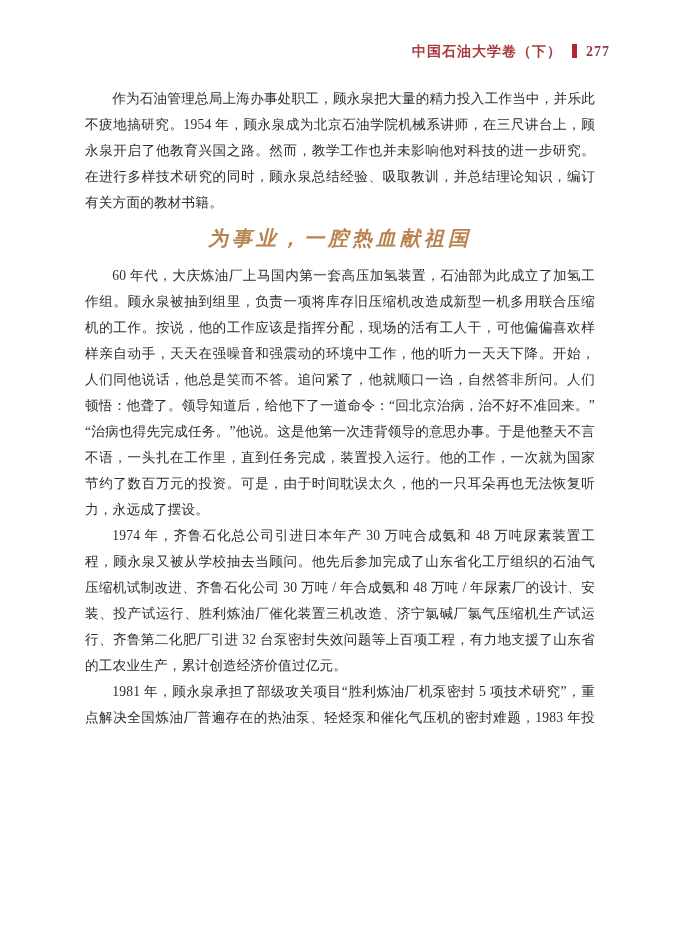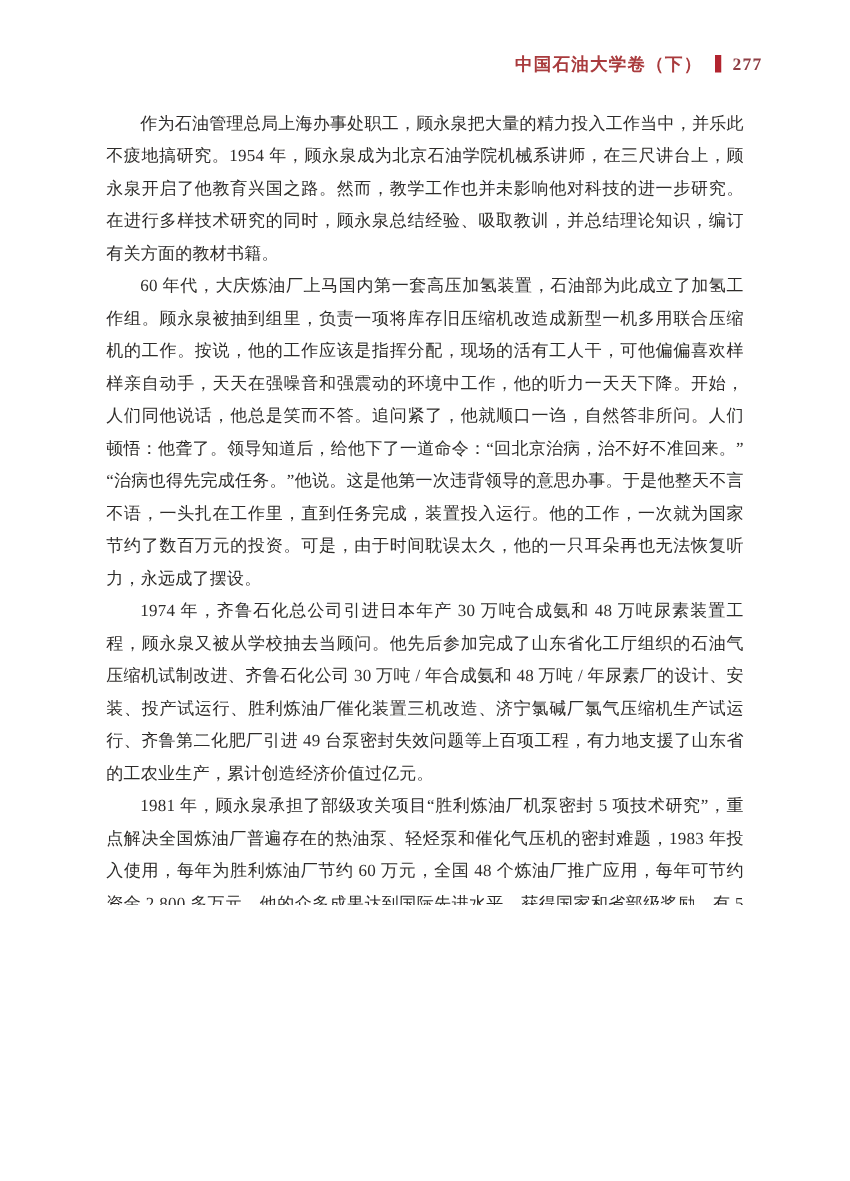--- a/index.html
+++ b/index.html
@@ -87,21 +87,22 @@
 
   <div class="running-header">
     <span class="rh-title">中国石油大学卷（下）</span><span class="rh-bar"></span><span class="rh-num">277</span>
   </div>
 
   <div class="content">
     <div>
         <p class="para indent">作为石油管理总局上海办事处职工，顾永泉把大量的精力投入工作当中，并乐此不疲地搞研究。1954 年，顾永泉成为北京石油学院机械系讲师，在三尺讲台上，顾永泉开启了他教育兴国之路。然而，教学工作也并未影响他对科技的进一步研究。在进行多样技术研究的同时，顾永泉总结经验、吸取教训，并总结理论知识，编订有关方面的教材书籍。</p>
       </div>
 
+    <h2 class="section-heading">为事业，一腔热血献祖国</h2>
 
     <div>
         <p class="para indent">60 年代，大庆炼油厂上马国内第一套高压加氢装置，石油部为此成立了加氢工作组。顾永泉被抽到组里，负责一项将库存旧压缩机改造成新型一机多用联合压缩机的工作。按说，他的工作应该是指挥分配，现场的活有工人干，可他偏偏喜欢样样亲自动手，天天在强噪音和强震动的环境中工作，他的听力一天天下降。开始，人们同他说话，他总是笑而不答。追问紧了，他就顺口一诌，自然答非所问。人们顿悟：他聋了。领导知道后，给他下了一道命令：“回北京治病，治不好不准回来。”“治病也得先完成任务。”他说。这是他第一次违背领导的意思办事。于是他整天不言不语，一头扎在工作里，直到任务完成，装置投入运行。他的工作，一次就为国家节约了数百万元的投资。可是，由于时间耽误太久，他的一只耳朵再也无法恢复听力，永远成了摆设。</p>
-        <p class="para indent">1974 年，齐鲁石化总公司引进日本年产 30 万吨合成氨和 48 万吨尿素装置工程，顾永泉又被从学校抽去当顾问。他先后参加完成了山东省化工厅组织的石油气压缩机试制改进、齐鲁石化公司 30 万吨 / 年合成氨和 48 万吨 / 年尿素厂的设计、安装、投产试运行、胜利炼油厂催化装置三机改造、济宁氯碱厂氯气压缩机生产试运行、齐鲁第二化肥厂引进 49 台泵密封失效问题等上百项工程，有力地支援了山东省的工农业生产，累计创造经济价值过亿元。</p>
+        <p class="para indent">1974 年，齐鲁石化总公司引进日本年产 30 万吨合成氨和 48 万吨尿素装置工程，顾永泉又被从学校抽去当顾问。他先后参加完成了山东省化工厅组织的石油气压缩机试制改进、齐鲁石化公司 30 万吨 / 年合成氨和 48 万吨 / 年尿素厂的设计、安装、投产试运行、胜利炼油厂催化装置三机改造、济宁氯碱厂氯气压缩机生产试运行、齐鲁第二化肥厂引进 32 台泵密封失效问题等上百项工程，有力地支援了山东省的工农业生产，累计创造经济价值过亿元。</p>
         <p class="para indent">1981 年，顾永泉承担了部级攻关项目“胜利炼油厂机泵密封 5 项技术研究”，重点解决全国炼油厂普遍存在的热油泵、轻烃泵和催化气压机的密封难题，1983 年投入使用，每年为胜利炼油厂节约 60 万元，全国 48 个炼油厂推广应用，每年可节约资金 2 800 多万元。他的众多成果达到国际先进水平，获得国家和省部级奖励，有 5 项成果获国家专利，1991 年，他被选为山东省拔尖人才，同时获得国务院政府特殊津贴专家</p>
       </div>
   </div>
 
 </div>
 
 </body></html>

